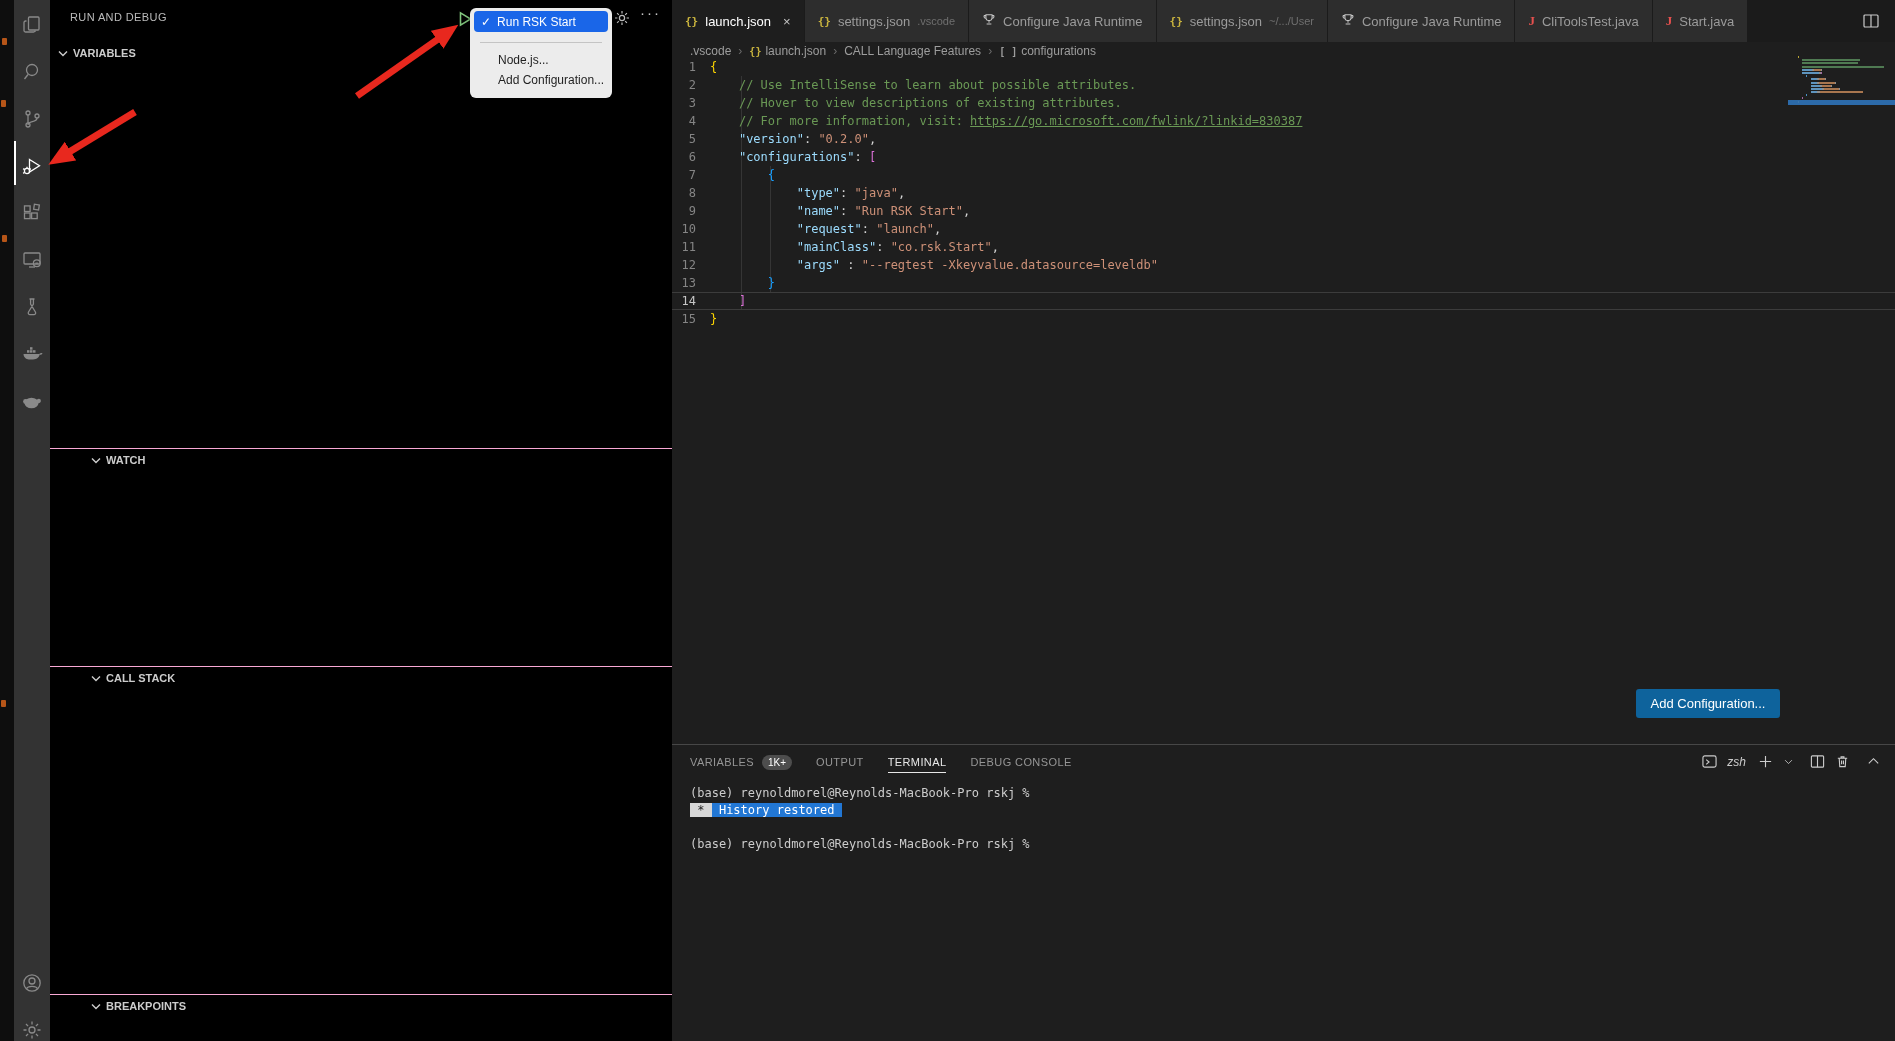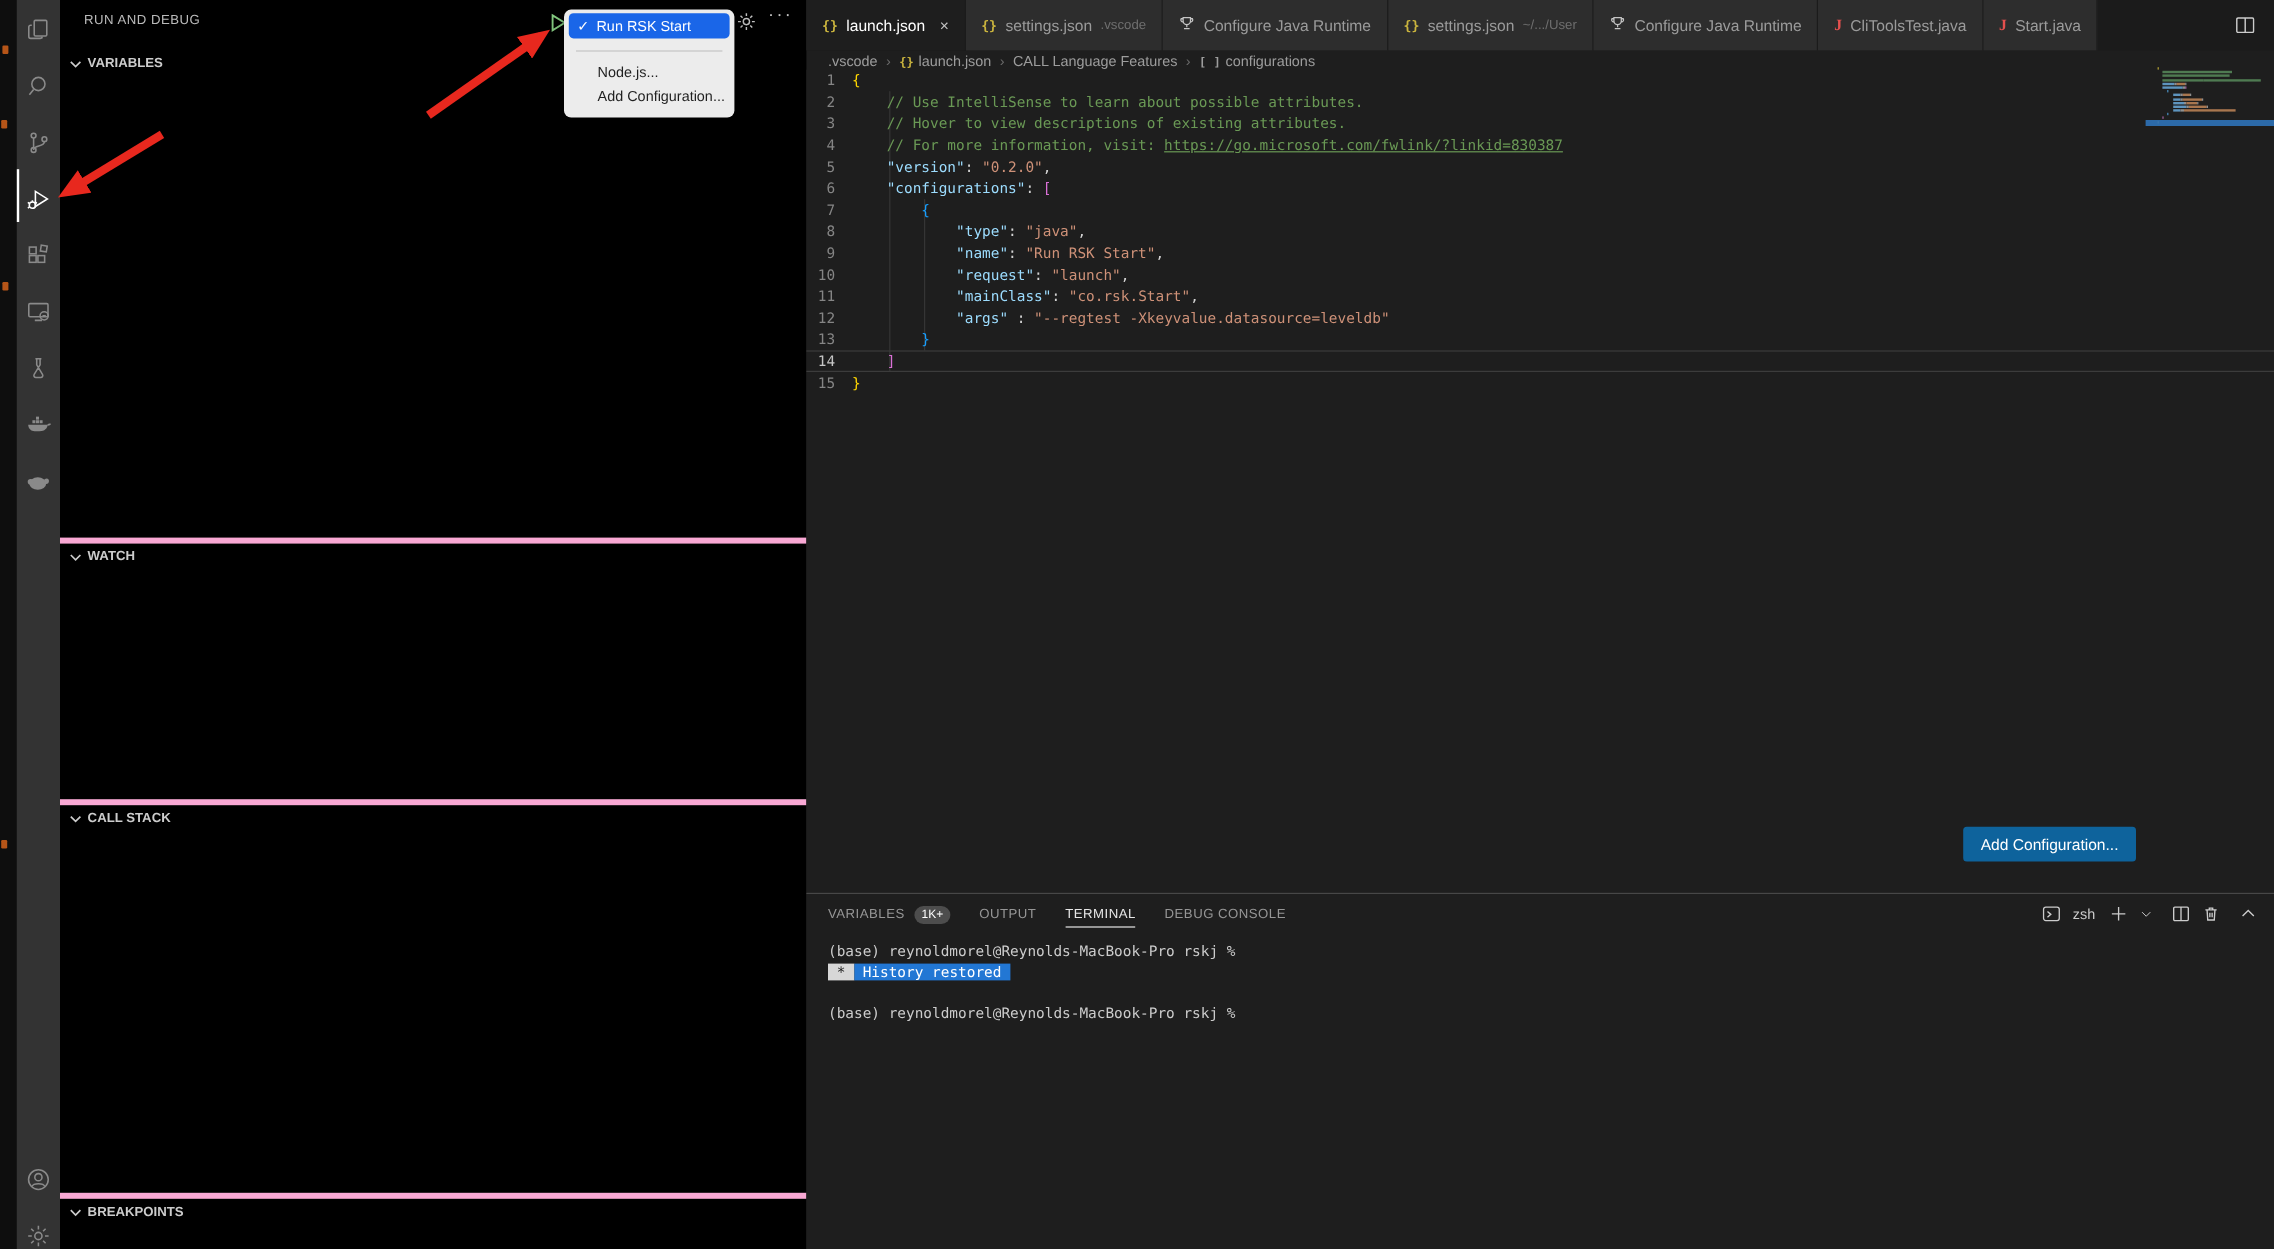--- a/index.html
+++ b/index.html
@@ -22,21 +22,21 @@
 
   
   .sidebar { position:absolute; left:50px; top:0; width:622px; height:100%; background:#000000; }
   .sb-title { position:absolute; left:20px; top:11px; font-size:11px; color:#bbbbbb; letter-spacing:.4px; }
   .dbg-start { position:absolute; left:406px; top:10px; width:18px; height:18px; color:#89d185; z-index:10; }
   .dbg-start svg { width:18px; height:18px; stroke:currentColor; fill:none; stroke-width:1.4; }
   .sb-gear { position:absolute; left:563px; top:9px; width:18px; height:18px; color:#c5c5c5; }
   .sb-gear svg { width:18px; height:18px; stroke:currentColor; fill:none; stroke-width:1.2; }
   .sb-dots { position:absolute; left:590px; top:4px; font-size:15px; letter-spacing:2px; color:#c5c5c5; cursor:pointer; }
   .sb-section { position:absolute; left:0; width:622px; }
-  .sb-section.bordered { border-top:5px solid #f9a8d4; }
+  .sb-section.bordered { border-top:1px solid #f9a8d4;padding-left:33px; }
   .sb-head { display:flex; align-items:center; gap:5px; height:22px; padding-left:8px; font-size:11px; font-weight:bold; color:#cccccc; cursor:pointer; }
   .sb-head svg { width:10px; height:9px; stroke:#cccccc; fill:none; stroke-width:1.4; }
   .watch-row { margin-top:5px; padding-left:20px; font-family:"DejaVu Sans Mono", monospace; font-size:12px; }
   .watch-expr { color:#c586c0; }
   .watch-val { color:#8a8a8a; font-style:italic; }
   .bp-row { margin-top:3px; padding-left:18px; display:flex; align-items:center; gap:7px; font-size:13px; color:#cccccc; }
   .bp-check { width:14px; height:14px; background:#f2f2f2; border-radius:2px; cursor:pointer; }
 
   
   .menu { position:absolute; left:470px; top:8px; width:142px; height:90px; background:#ececec; border-radius:6px;
@@ -92,21 +92,21 @@
   .addconfig { position:absolute; left:1636px; top:689px; width:144px; height:29px; background:#0e639c; color:#ffffff;
                font-size:13px; font-family:"Liberation Sans",sans-serif; border:none; border-radius:3px; cursor:pointer; z-index:7; }
 
   
   .panel { position:absolute; left:672px; top:744px; width:1223px; height:297px; background:#1e1e1e; border-top:1px solid #474747; }
   .panel-tabs { display:flex; align-items:center; height:34px; padding-left:18px; gap:24px; font-size:11px; letter-spacing:.4px; color:#969696; }
   .ptab { display:flex; align-items:center; cursor:pointer; height:34px; }
   .ptab .plabel { padding:4px 0; }
   .ptab.active .plabel { color:#e7e7e7; border-bottom:1px solid #e7e7e7; }
   .pbadge { margin-left:8px; background:#4d4d4d; color:#ffffff; font-size:10px; padding:2px 6px; border-radius:9px; letter-spacing:0; }
-  .panel-actions { position:absolute; right:14px; top:9px; display:flex; align-items:center; gap:10px; color:#cccccc; }
+  .panel-actions { position:absolute; right:14px; top:9px; display:flex; align-items:center; gap:10px; color:#cccccc;font-style:italic; }
   .panel-actions svg { width:15px; height:15px; stroke:#cccccc; fill:none; stroke-width:1.2; cursor:pointer; }
   .shell-label { font-size:12px; color:#cccccc; margin-right:2px; }
   .term { position:absolute; left:18px; top:40px; font-family:"DejaVu Sans Mono", monospace; font-size:12px; line-height:17px;
           color:#cccccc; white-space:pre; cursor:text; }
   .seg-star { background:#d7d7d7; color:#1e1e1e; }
   .seg-info { background:#2277d4; color:#ffffff; }
 </style>
 </head>
 <body>
 

